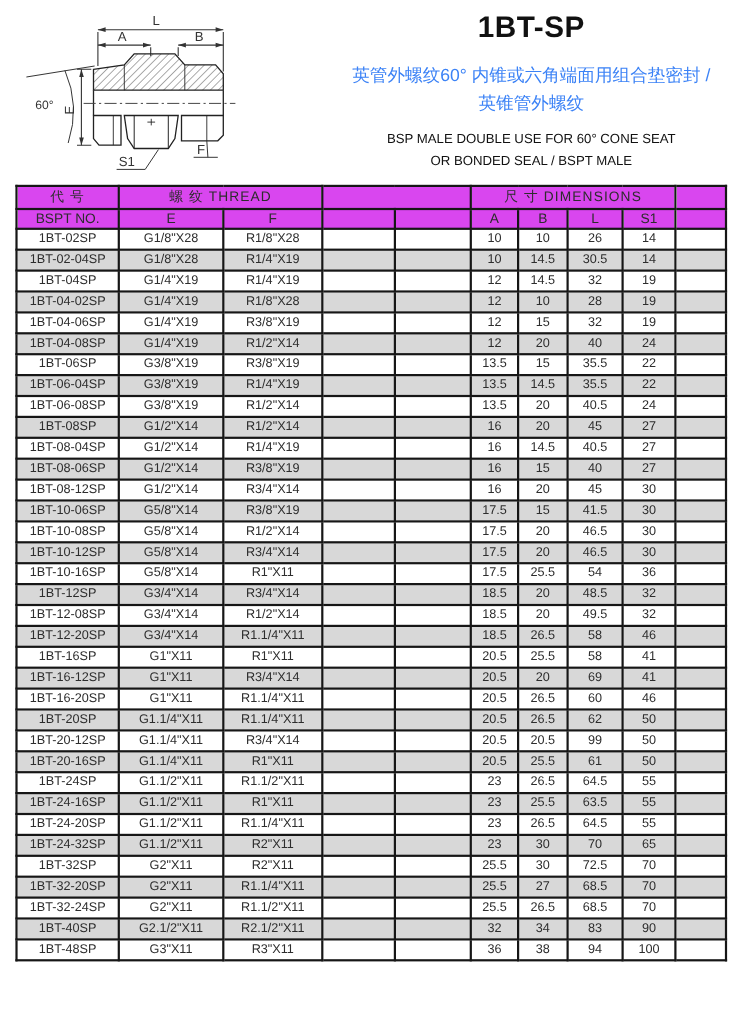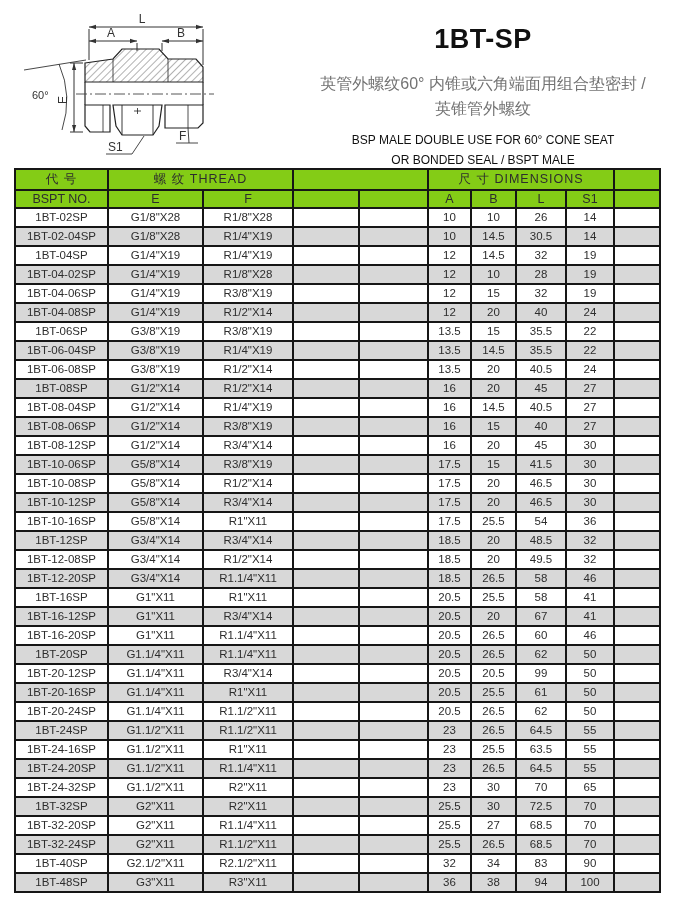--- a/index.html
+++ b/index.html
@@ -3,35 +3,35 @@
 <meta charset="utf-8">
 <style>
   html,body { margin:0; padding:0; }
   body {
     width:673px; height:917px; background:#ffffff; position:relative;
     font-family:"Liberation Sans","DejaVu Sans",sans-serif; color:#222;
     overflow:hidden;
   }
   .drawing { position:absolute; left:10px; top:8px; }
 
-  .title-block { position:absolute; left:296px; top:24px; width:374px; text-align:center; }
+  .title-block { position:absolute; left:296px; top:10px; width:374px; text-align:center; }
   .title { font-size:27px; font-weight:bold; color:#111; letter-spacing:.5px; margin:0 0 16px 0; }
-  .subtitle-cn { font-size:16px; line-height:25px; color:#737373; margin:0; }
+  .subtitle-cn { font-size:16px; line-height:25px; color:#3b82f6; margin:0; }
   .subtitle-en { font-size:12px; line-height:20px; color:#111; margin:9px 0 0 0; }
 
   table.spec-table {
     position:absolute; left:14px; top:168px;
     border-collapse:collapse; table-layout:fixed; width:645px;
   }
   .spec-table th, .spec-table td {
     border:2px solid #161616; padding:0; text-align:center; vertical-align:middle;
     white-space:nowrap; overflow:hidden; color:#2d2d2d;
   }
   .spec-table thead th {
-    background:#84cc16; font-weight:normal; font-size:12.5px;
+    background:#d946ef; font-weight:normal; font-size:12.5px;
   }
   .spec-table thead tr.hrow1 th { height:19px; line-height:19px; letter-spacing:1px; }
   .spec-table thead tr.hrow2 th { height:16px; line-height:16px; }
   .spec-table tbody td { height:17px; line-height:17px; font-size:11.5px; }
   .spec-table tbody tr:nth-child(even) td { background:#d8d8d8; }
 
   svg text { font-family:"Liberation Sans","DejaVu Sans",sans-serif; fill:#333; }
 </style>
 </head>
 <body>
@@ -409,21 +409,21 @@
         <td></td>
       </tr>
       <tr>
         <td>1BT-16-12SP</td>
         <td>G1"X11</td>
         <td>R3/4"X14</td>
         <td></td>
         <td></td>
         <td>20.5</td>
         <td>20</td>
-        <td>67</td>
+        <td>69</td>
         <td>41</td>
         <td></td>
       </tr>
       <tr>
         <td>1BT-16-20SP</td>
         <td>G1"X11</td>
         <td>R1.1/4"X11</td>
         <td></td>
         <td></td>
         <td>20.5</td>
@@ -458,32 +458,20 @@
       </tr>
       <tr>
         <td>1BT-20-16SP</td>
         <td>G1.1/4"X11</td>
         <td>R1"X11</td>
         <td></td>
         <td></td>
         <td>20.5</td>
         <td>25.5</td>
         <td>61</td>
-        <td>50</td>
-        <td></td>
-      </tr>
-      <tr>
-        <td>1BT-20-24SP</td>
-        <td>G1.1/4"X11</td>
-        <td>R1.1/2"X11</td>
-        <td></td>
-        <td></td>
-        <td>20.5</td>
-        <td>26.5</td>
-        <td>62</td>
         <td>50</td>
         <td></td>
       </tr>
       <tr>
         <td>1BT-24SP</td>
         <td>G1.1/2"X11</td>
         <td>R1.1/2"X11</td>
         <td></td>
         <td></td>
         <td>23</td>

